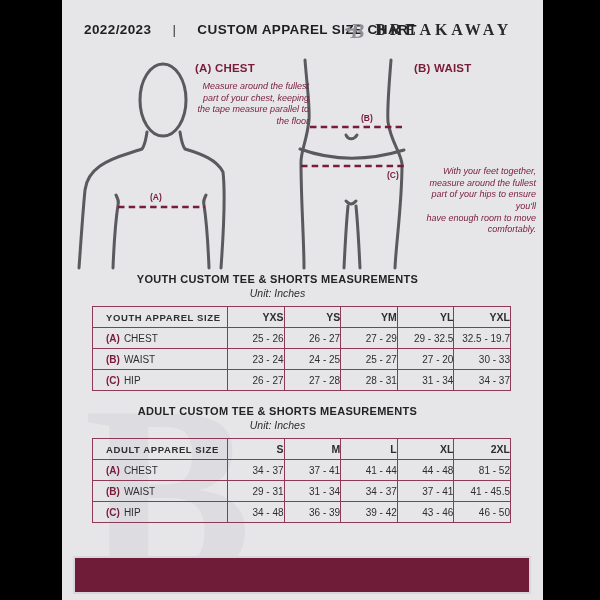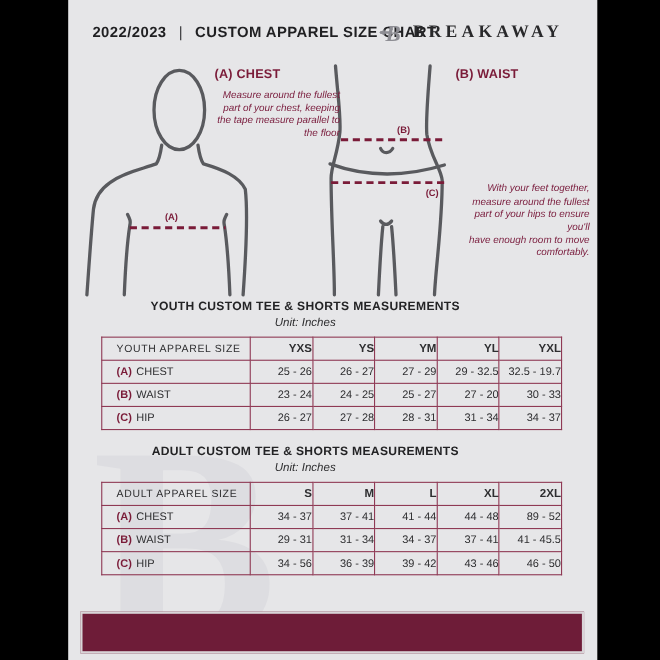--- a/index.html
+++ b/index.html
@@ -6,21 +6,21 @@
     --maroon:#7a1b38; --line:#8f3a55; --bar:#6e1c38; --ink:#2e2e30;
     --page-bg:#e6e6e8; --figure:#595a5e; --watermark:#dddde1;
   }
   *{margin:0;padding:0;box-sizing:border-box;}
   html,body{width:600px;height:600px;background:#000;overflow:hidden;}
   body{font-family:"Liberation Sans",sans-serif;}
   .stage{position:relative;width:600px;height:600px;background:#000;}
   .page{position:absolute;left:62px;top:0;width:481px;height:600px;background:var(--page-bg);overflow:hidden;}
 
   
-  .hdr{position:absolute;left:22px;top:22px;display:flex;align-items:baseline;gap:11px;
+  .hdr{position:absolute;left:22px;top:22px;display:flex;align-items:baseline;gap:21px;
        font-weight:700;font-size:13.5px;letter-spacing:.4px;color:#1f1f21;white-space:nowrap;}
   .hdr .sep{font-weight:400;color:#3a3a3c;}
   .brand{position:absolute;right:31px;top:16px;display:flex;align-items:center;gap:7px;}
   .brand .word{font-size:16px;font-weight:700;letter-spacing:3.8px;color:#29292b;font-family:Liberation Serif, serif;}
 
   
   .blk{position:absolute;}
   .blk h3{font-size:11.5px;font-weight:700;color:var(--maroon);letter-spacing:.2px;margin-bottom:7px;}
   .blk p{font-size:9px;font-style:italic;font-weight:500;color:#7c2040;line-height:1.3;white-space:pre-line;text-align:right;}
   .blk-chest{left:133px;top:62px;width:114px;}
@@ -42,21 +42,21 @@
   
   .tbl-section{position:absolute;left:30px;width:371px;z-index:1;text-align:center;}
   .tbl-section.youth{top:273px;}
   .tbl-section.adult{top:405px;}
   .tbl-title{font-size:11px;font-weight:700;color:#232325;letter-spacing:.3px;}
   .tbl-unit{font-size:10.5px;font-style:italic;font-weight:500;color:#2c2c2e;margin-top:2px;}
   table{border-collapse:collapse;width:419px;table-layout:fixed;margin-top:7px;background:transparent;}
   th,td{border:1px solid var(--line);height:21px;font-size:10px;color:var(--ink);
         text-align:right;vertical-align:middle;padding:0;font-weight:400;}
   th{font-weight:700;font-size:10.5px;}
-  th.lbl{font-weight:400;font-size:9.5px;letter-spacing:.6px;}
+  th.lbl{font-weight:700;font-size:9.5px;letter-spacing:.6px;}
   .lbl{text-align:left;padding-left:13px;}
   td .key{color:var(--maroon);font-weight:700;margin-right:4px;}
 
   
   .footer-bar{position:absolute;left:11px;top:556px;width:458px;height:38px;background:var(--bar);
               border:2px solid #d9d5d8;z-index:2;}
 </style>
 </head>
 <body>
 
@@ -184,33 +184,33 @@
           <th>L</th>
           <th>XL</th>
           <th>2XL</th>
         </tr>
         <tr>
           <td class="lbl"><span class="key">(A)</span><span>CHEST</span></td>
           <td>34 - 37</td>
           <td>37 - 41</td>
           <td>41 - 44</td>
           <td>44 - 48</td>
-          <td>89 - 52</td>
+          <td>81 - 52</td>
         </tr>
         <tr>
           <td class="lbl"><span class="key">(B)</span><span>WAIST</span></td>
           <td>29 - 31</td>
           <td>31 - 34</td>
           <td>34 - 37</td>
           <td>37 - 41</td>
           <td>41 - 45.5</td>
         </tr>
         <tr>
           <td class="lbl"><span class="key">(C)</span><span>HIP</span></td>
-          <td>34 - 56</td>
+          <td>34 - 48</td>
           <td>36 - 39</td>
           <td>39 - 42</td>
           <td>43 - 46</td>
           <td>46 - 50</td>
         </tr>
       </tbody>
         </table>
     </div>
 
     <div class="footer-bar"></div>

